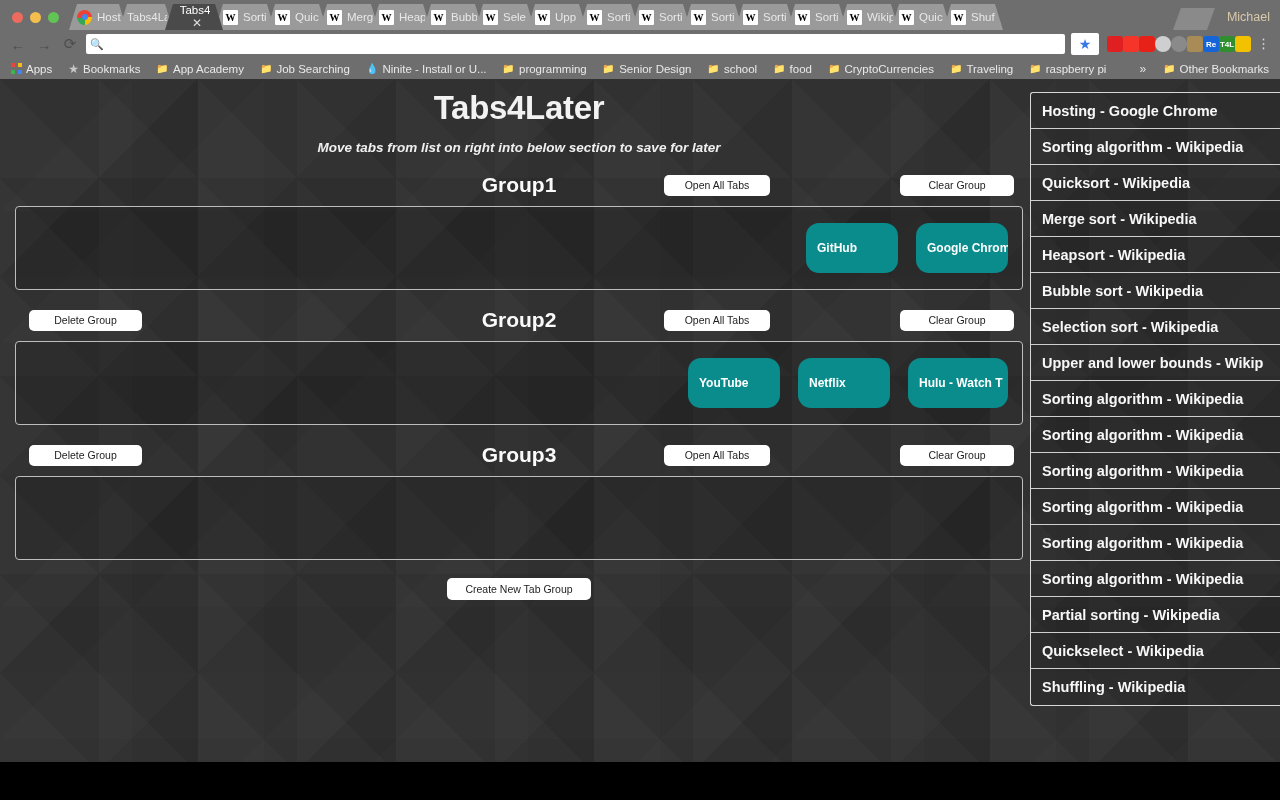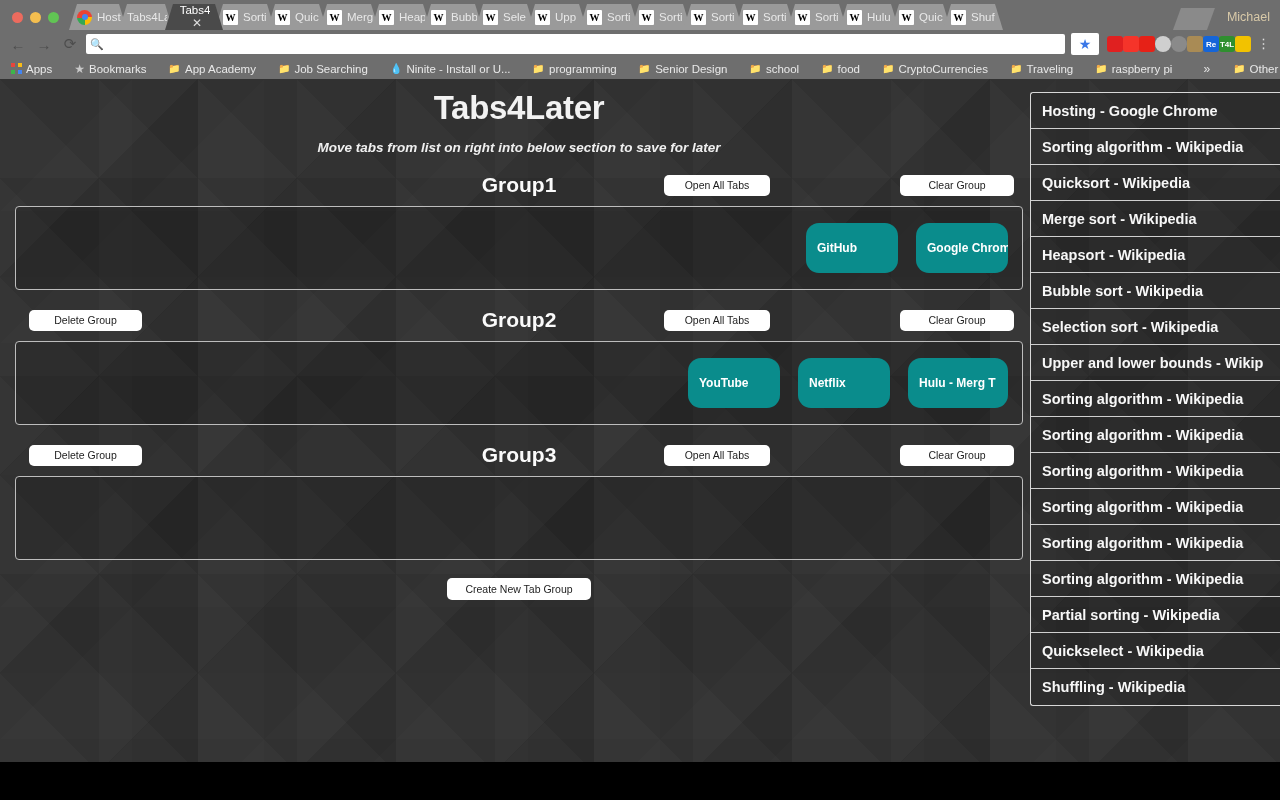--- a/index.html
+++ b/index.html
@@ -108,21 +108,21 @@
   .ext {
     width: 16px; height: 16px; border-radius: 3px;
     display:flex; align-items:center; justify-content:center;
     font-size: 8px; font-weight:bold; color:#fff; flex:0 0 auto;
   }
   .menu-dots { color:#e0e0e0; font-size:13px; padding: 0 4px; line-height:0.8; }
 
   
   .bookmarks {
     height: 21px; background: #6e6e6e;
-    display: flex; align-items: center; gap: 8px;
+    display: flex; align-items: center; gap: 2px;
     padding: 0 4px; font-size: 11.5px; color: #e9e9e9;
     white-space: nowrap; overflow: hidden;
   }
   .bm { display:flex; align-items:center; gap:4px; padding: 0 7px; }
   .bm .bicon { font-size: 10px; color:#d9d9d9; }
   .apps-grid {
     width:11px;height:11px;
     background:
       linear-gradient(#e8453c,#e8453c) 0 0/4px 4px no-repeat,
       linear-gradient(#f9bc15,#f9bc15) 7px 0/4px 4px no-repeat,
@@ -302,21 +302,21 @@
         <div class="tab" style="width: 60px;">
           <span class="favicon fav-w">W</span>
           <span class="tlabel">Sorti</span>
         </div>
         <div class="tab" style="width: 60px;">
           <span class="favicon fav-w">W</span>
           <span class="tlabel">Sorti</span>
         </div>
         <div class="tab" style="width: 60px;">
           <span class="favicon fav-w">W</span>
-          <span class="tlabel">Hulu</span>
+          <span class="tlabel">Wikip</span>
         </div>
         <div class="tab" style="width: 60px;">
           <span class="favicon fav-w">W</span>
           <span class="tlabel">Quic</span>
         </div>
         <div class="tab" style="width: 60px;">
           <span class="favicon fav-w">W</span>
           <span class="tlabel">Shuf</span>
         </div>
       </div>
@@ -425,21 +425,21 @@
             <div class="group">
               <div class="group-header">
                 <button class="btn btn-delete">Delete Group</button>
                 <div class="group-title">Group2</div>
                 <button class="btn btn-open">Open All Tabs</button>
                 <button class="btn btn-clear">Clear Group</button>
               </div>
               <div class="dropzone">
                 <div class="tabchip" style="width: 92px;">YouTube</div>
                 <div class="tabchip" style="width: 92px;">Netflix</div>
-                <div class="tabchip" style="width: 100px;">Hulu - Merg T</div>
+                <div class="tabchip" style="width: 100px;">Hulu - Watch T</div>
               </div>
             </div>
             <div class="group">
               <div class="group-header">
                 <button class="btn btn-delete">Delete Group</button>
                 <div class="group-title">Group3</div>
                 <button class="btn btn-open">Open All Tabs</button>
                 <button class="btn btn-clear">Clear Group</button>
               </div>
               <div class="dropzone"></div>

